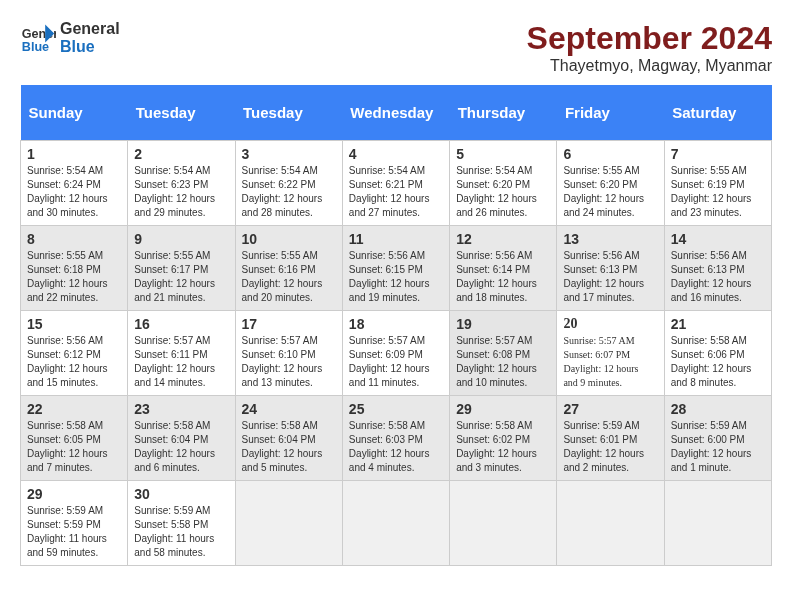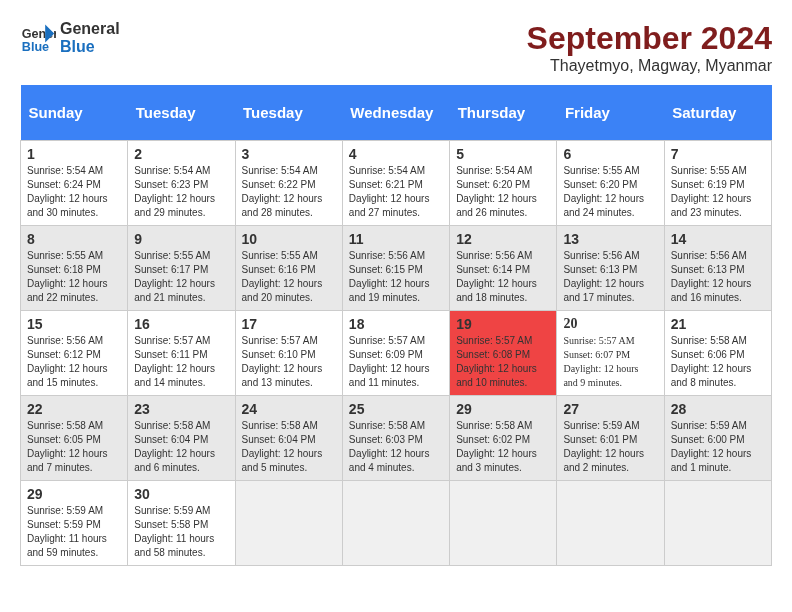--- a/index.html
+++ b/index.html
@@ -228,21 +228,21 @@
 Daylight: 12 hours
 and 13 minutes.</div>
         </td>
         <td style="background: rgb(255, 255, 255);">
           <span class="day-number">18</span>
           <div class="day-info" style="white-space: pre-line;">Sunrise: 5:57 AM
 Sunset: 6:09 PM
 Daylight: 12 hours
 and 11 minutes.</div>
         </td>
-        <td style="background: #ef4444;">
+        <td style="background: #e5e5e5;">
           <span class="day-number">19</span>
           <div class="day-info" style="white-space: pre-line;">Sunrise: 5:57 AM
 Sunset: 6:08 PM
 Daylight: 12 hours
 and 10 minutes.</div>
         </td>
         <td style="background: rgb(255, 255, 255); font-family: Liberation Serif, serif;">
           <span class="day-number">20</span>
           <div class="day-info" style="white-space: pre-line;">Sunrise: 5:57 AM
 Sunset: 6:07 PM

